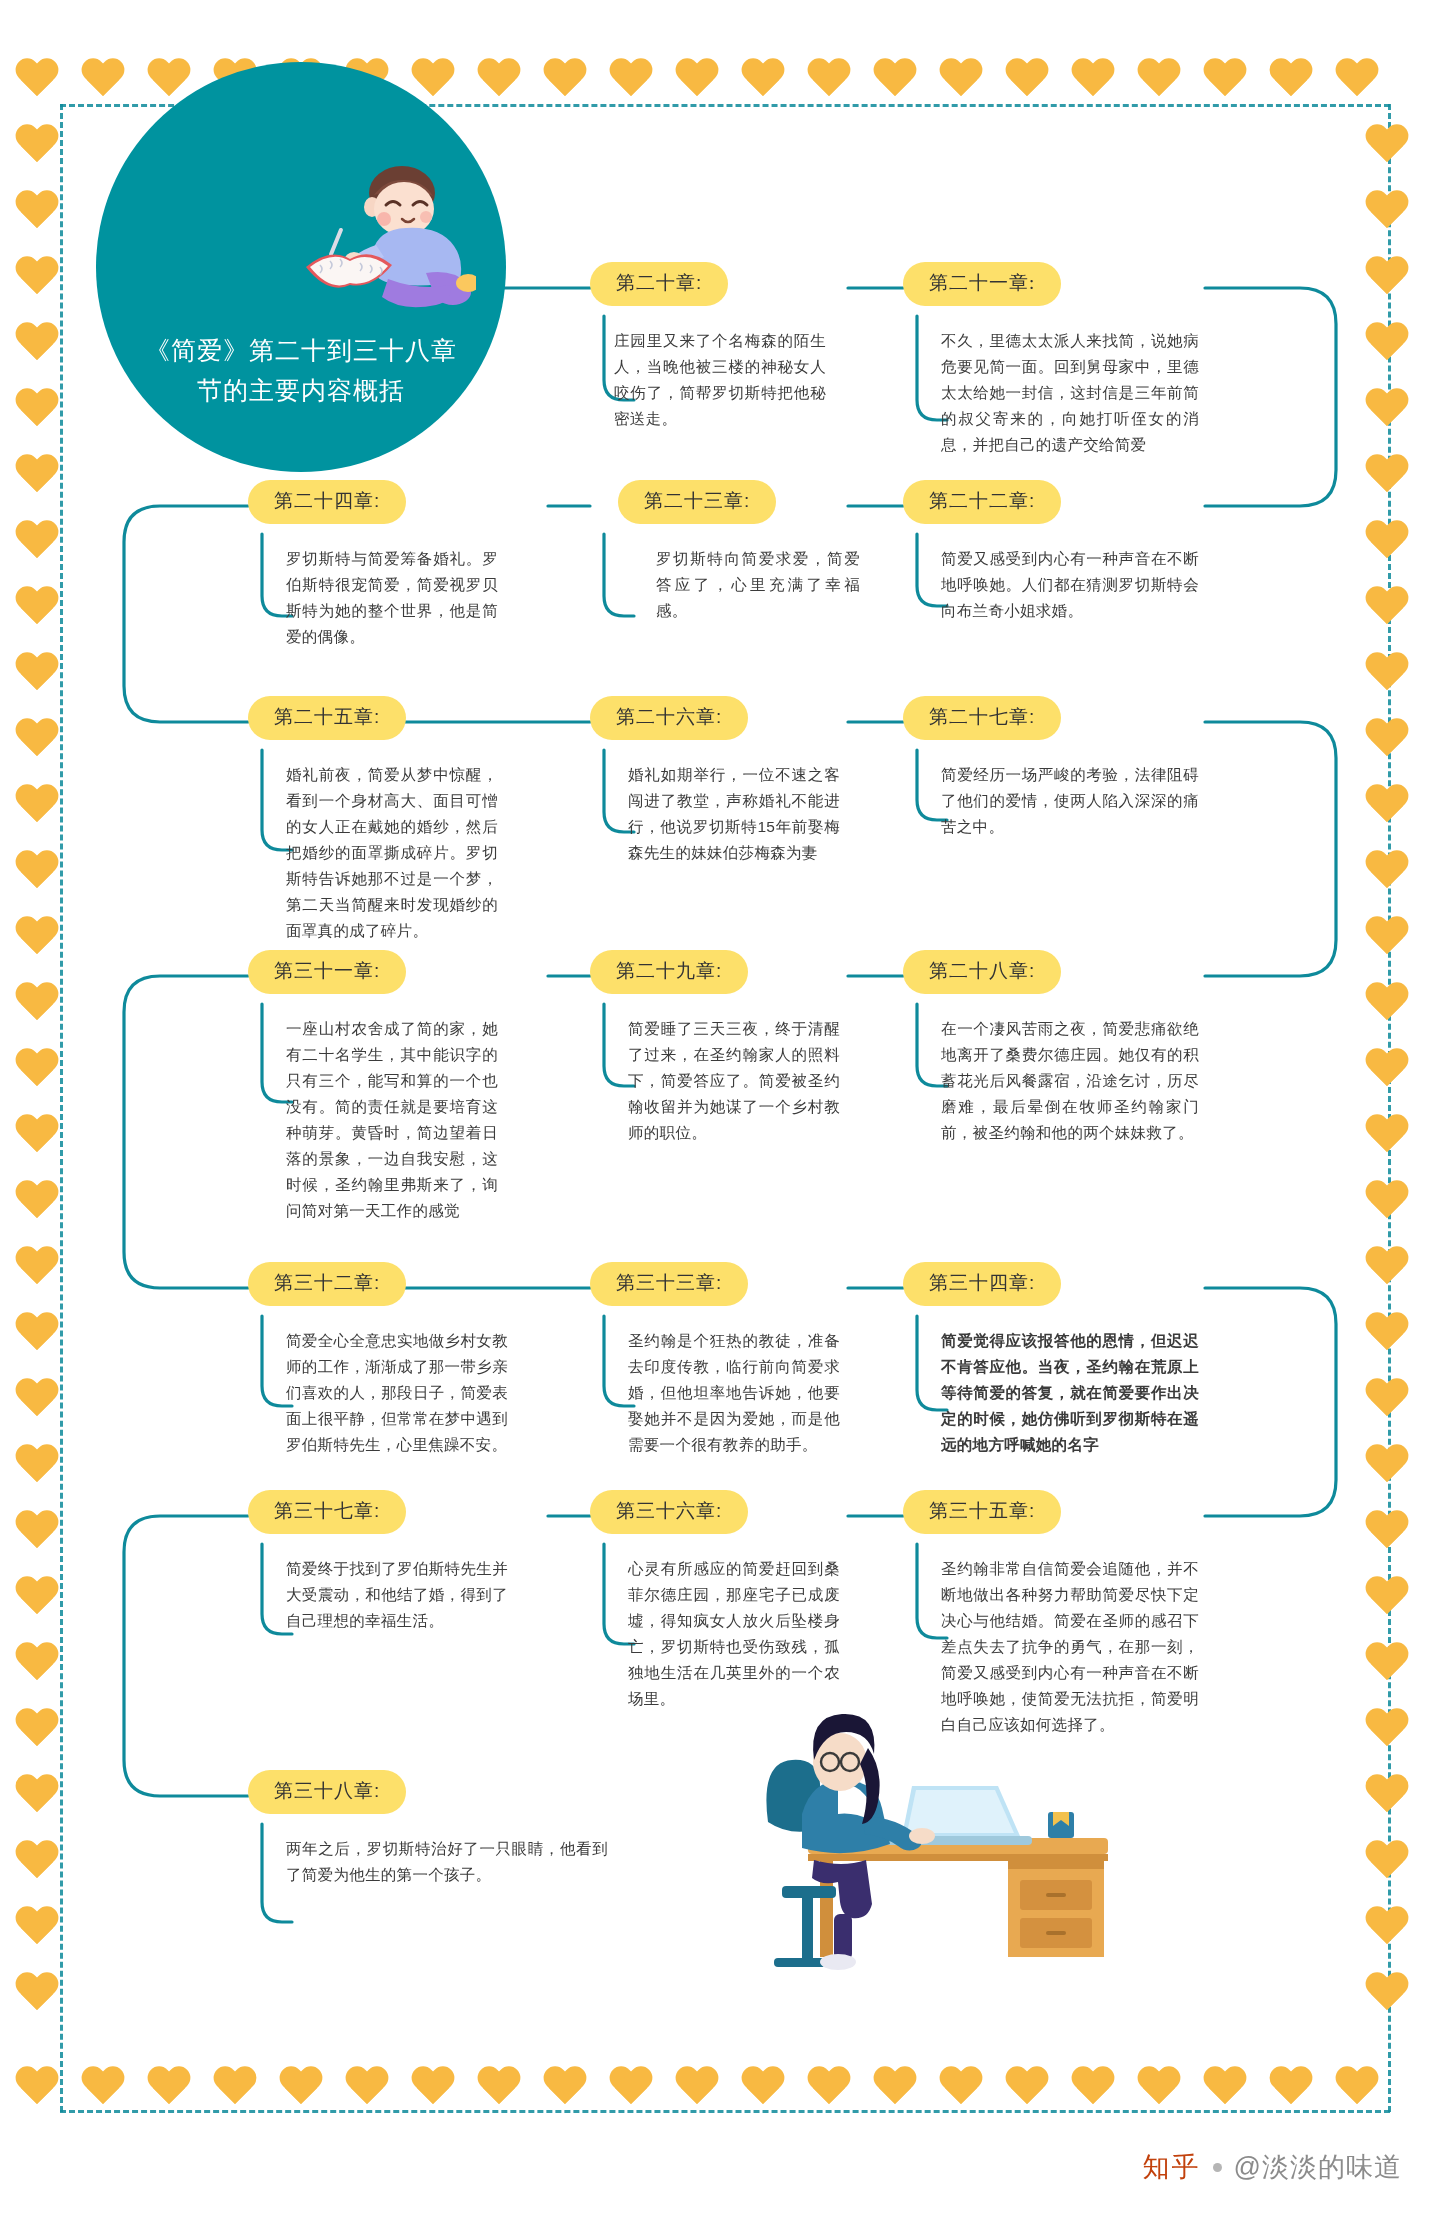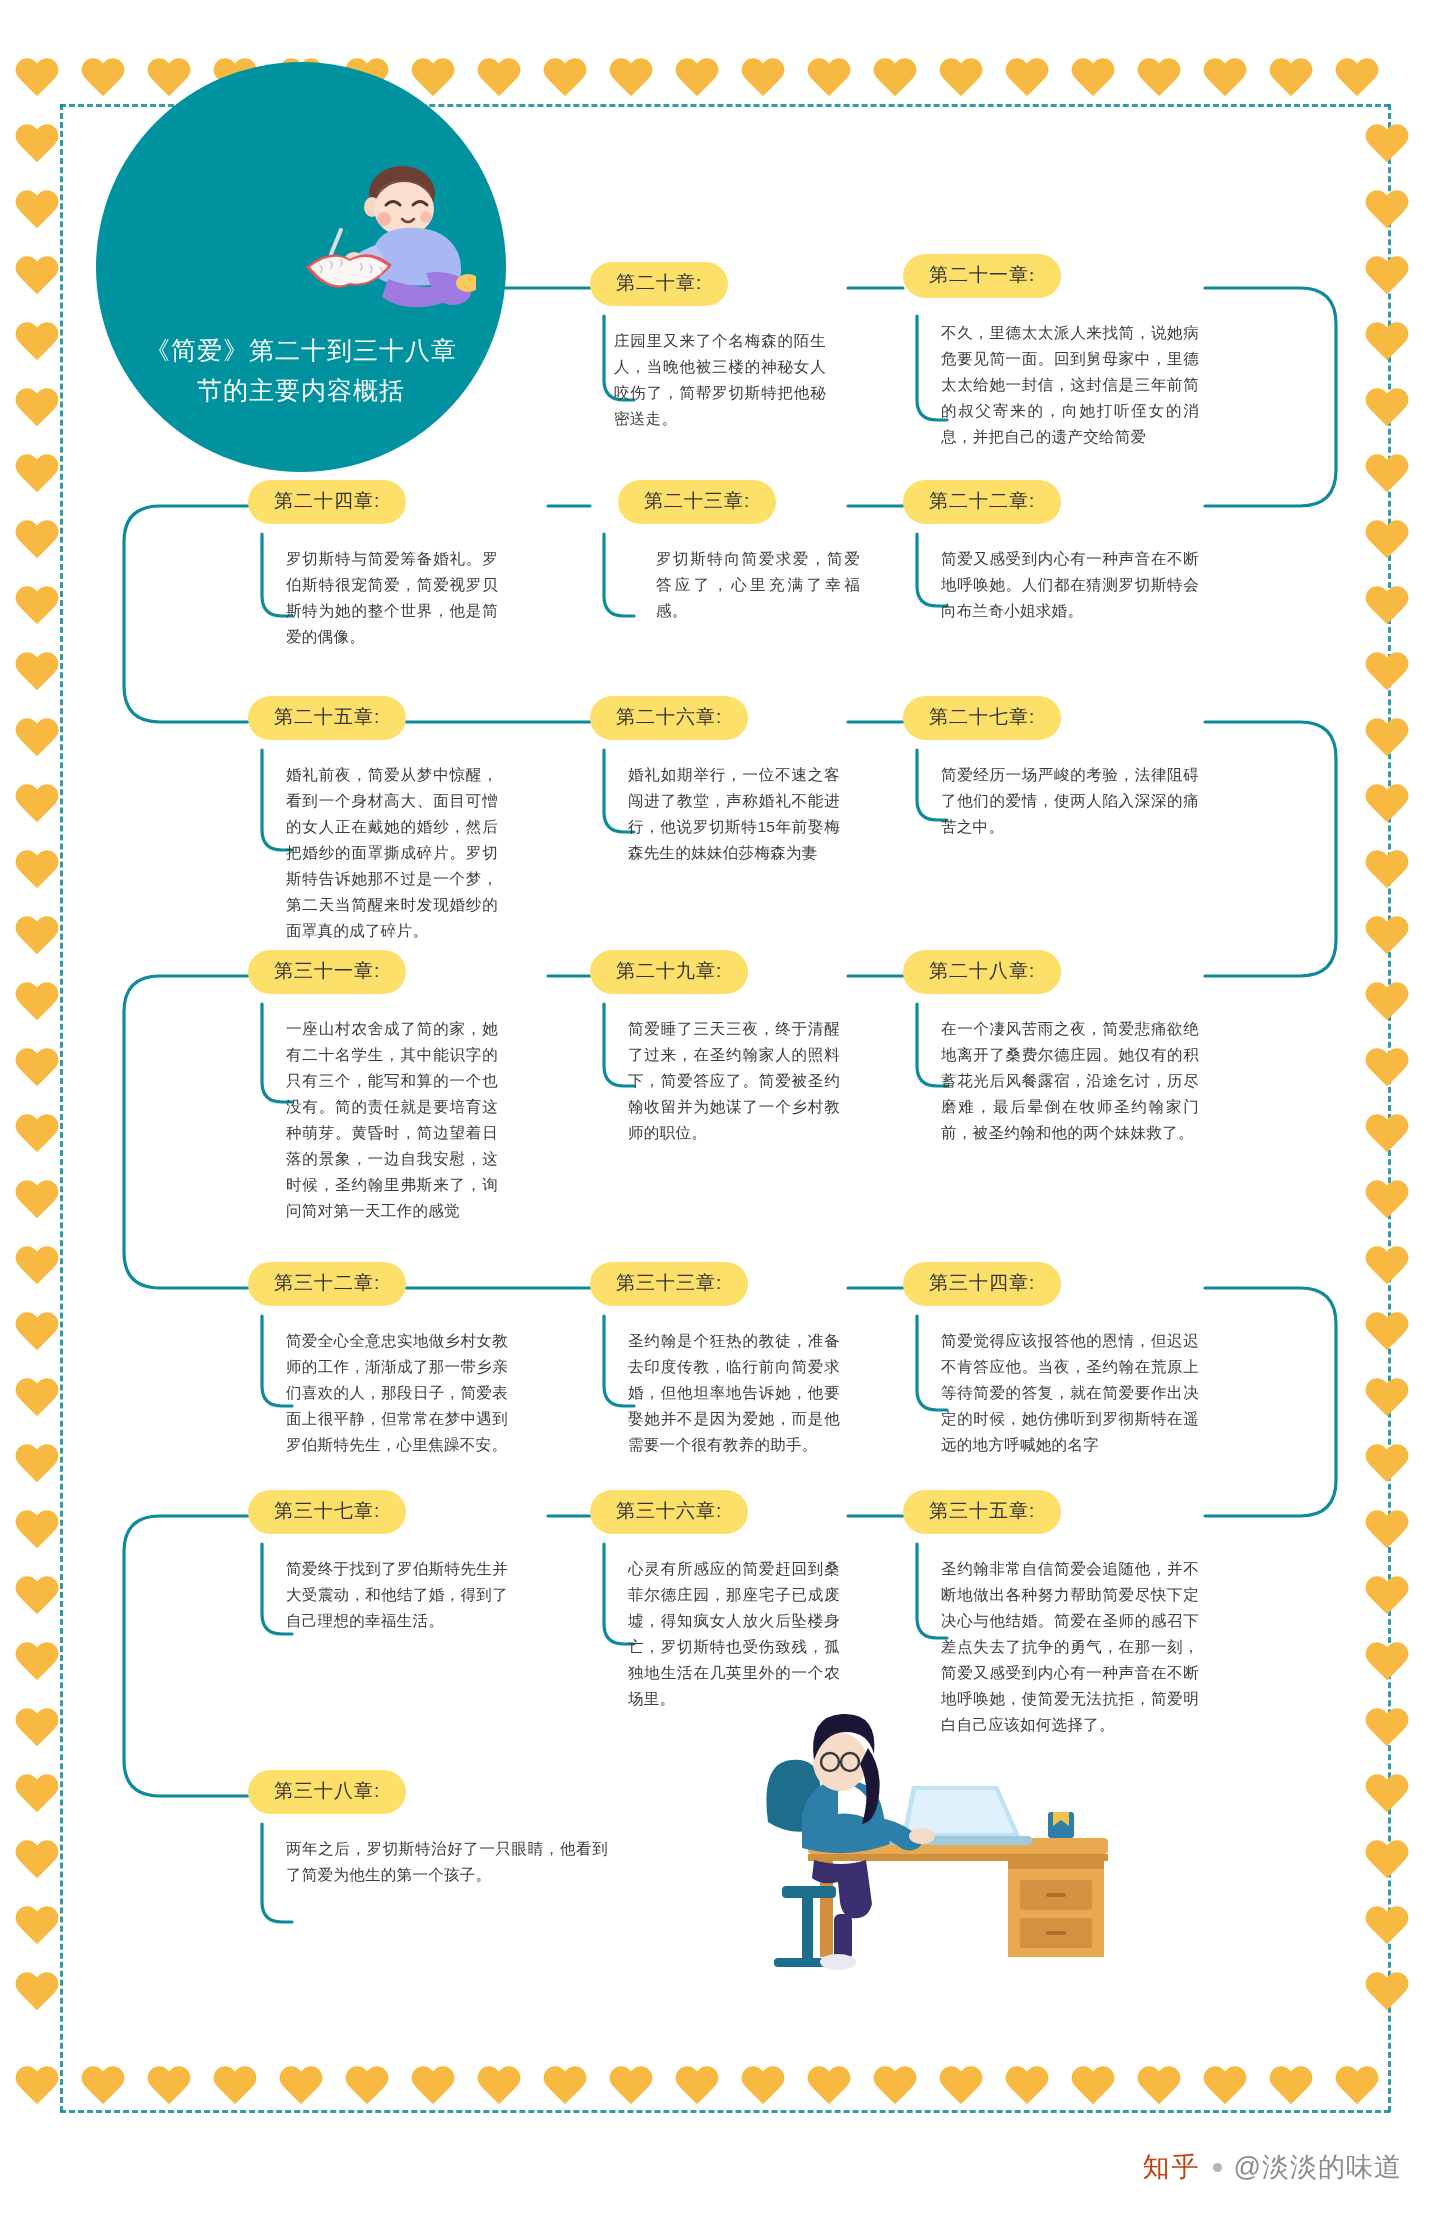--- a/index.html
+++ b/index.html
@@ -322,21 +322,21 @@
           <path d="M104 110 q4 4 0 8"></path>
       </g>
     </svg>
     <div id="hero-title">《简爱》第二十到三十八章节的主要内容概括</div>
   </div>
 
   <div class="node" style="left:590px; top:262px; width:258px;">
     <span class="pill">第二十章:</span>
     <div class="body" style="width:212px;margin-left:24px;">庄园里又来了个名梅森的陌生人，当晚他被三楼的神秘女人咬伤了，简帮罗切斯特把他秘密送走。</div>
   </div>
-  <div class="node" style="left:903px; top:254px; width:302px;font-family:Liberation Serif, serif;">
+  <div class="node" style="left:903px; top:262px; width:302px;font-family:Liberation Serif, serif;">
     <span class="pill">第二十一章:</span>
     <div class="body" style="width:258px;">不久，里德太太派人来找简，说她病危要见简一面。回到舅母家中，里德太太给她一封信，这封信是三年前简的叔父寄来的，向她打听侄女的消息，并把自己的遗产交给简爱</div>
   </div>
 
   <div class="node" style="left:248px; top:480px; width:300px;">
     <span class="pill">第二十四章:</span>
     <div class="body" style="width:212px;">罗切斯特与简爱筹备婚礼。罗伯斯特很宠简爱，简爱视罗贝斯特为她的整个世界，他是简爱的偶像。</div>
   </div>
   <div class="node" style="left:618px; top:480px; width:258px;">
     <span class="pill">第二十三章:</span>
@@ -376,21 +376,21 @@
   <div class="node" style="left:248px; top:1262px; width:300px;">
     <span class="pill">第三十二章:</span>
     <div class="body" style="width:222px;">简爱全心全意忠实地做乡村女教师的工作，渐渐成了那一带乡亲们喜欢的人，那段日子，简爱表面上很平静，但常常在梦中遇到罗伯斯特先生，心里焦躁不安。</div>
   </div>
   <div class="node" style="left:590px; top:1262px; width:258px;">
     <span class="pill">第三十三章:</span>
     <div class="body" style="width:212px;">圣约翰是个狂热的教徒，准备去印度传教，临行前向简爱求婚，但他坦率地告诉她，他要娶她并不是因为爱她，而是他需要一个很有教养的助手。</div>
   </div>
   <div class="node" style="left:903px; top:1262px; width:302px;">
     <span class="pill">第三十四章:</span>
-    <div class="body" style="width:258px;">简爱觉得应该报答他的恩情，但迟迟不肯答应他。当夜，圣约翰在荒原上等待简爱的答复，就在简爱要作出决定的时候，她仿佛听到罗彻斯特在遥远的地方呼喊她的名字</div>
+    <div class="body" style="width:258px;font-weight:bold;">简爱觉得应该报答他的恩情，但迟迟不肯答应他。当夜，圣约翰在荒原上等待简爱的答复，就在简爱要作出决定的时候，她仿佛听到罗彻斯特在遥远的地方呼喊她的名字</div>
   </div>
 
   <div class="node" style="left:248px; top:1490px; width:300px;">
     <span class="pill">第三十七章:</span>
     <div class="body" style="width:222px;">简爱终于找到了罗伯斯特先生并大受震动，和他结了婚，得到了自己理想的幸福生活。</div>
   </div>
   <div class="node" style="left:590px; top:1490px; width:258px;">
     <span class="pill">第三十六章:</span>
     <div class="body" style="width:212px;">心灵有所感应的简爱赶回到桑菲尔德庄园，那座宅子已成废墟，得知疯女人放火后坠楼身亡，罗切斯特也受伤致残，孤独地生活在几英里外的一个农场里。</div>
   </div>

